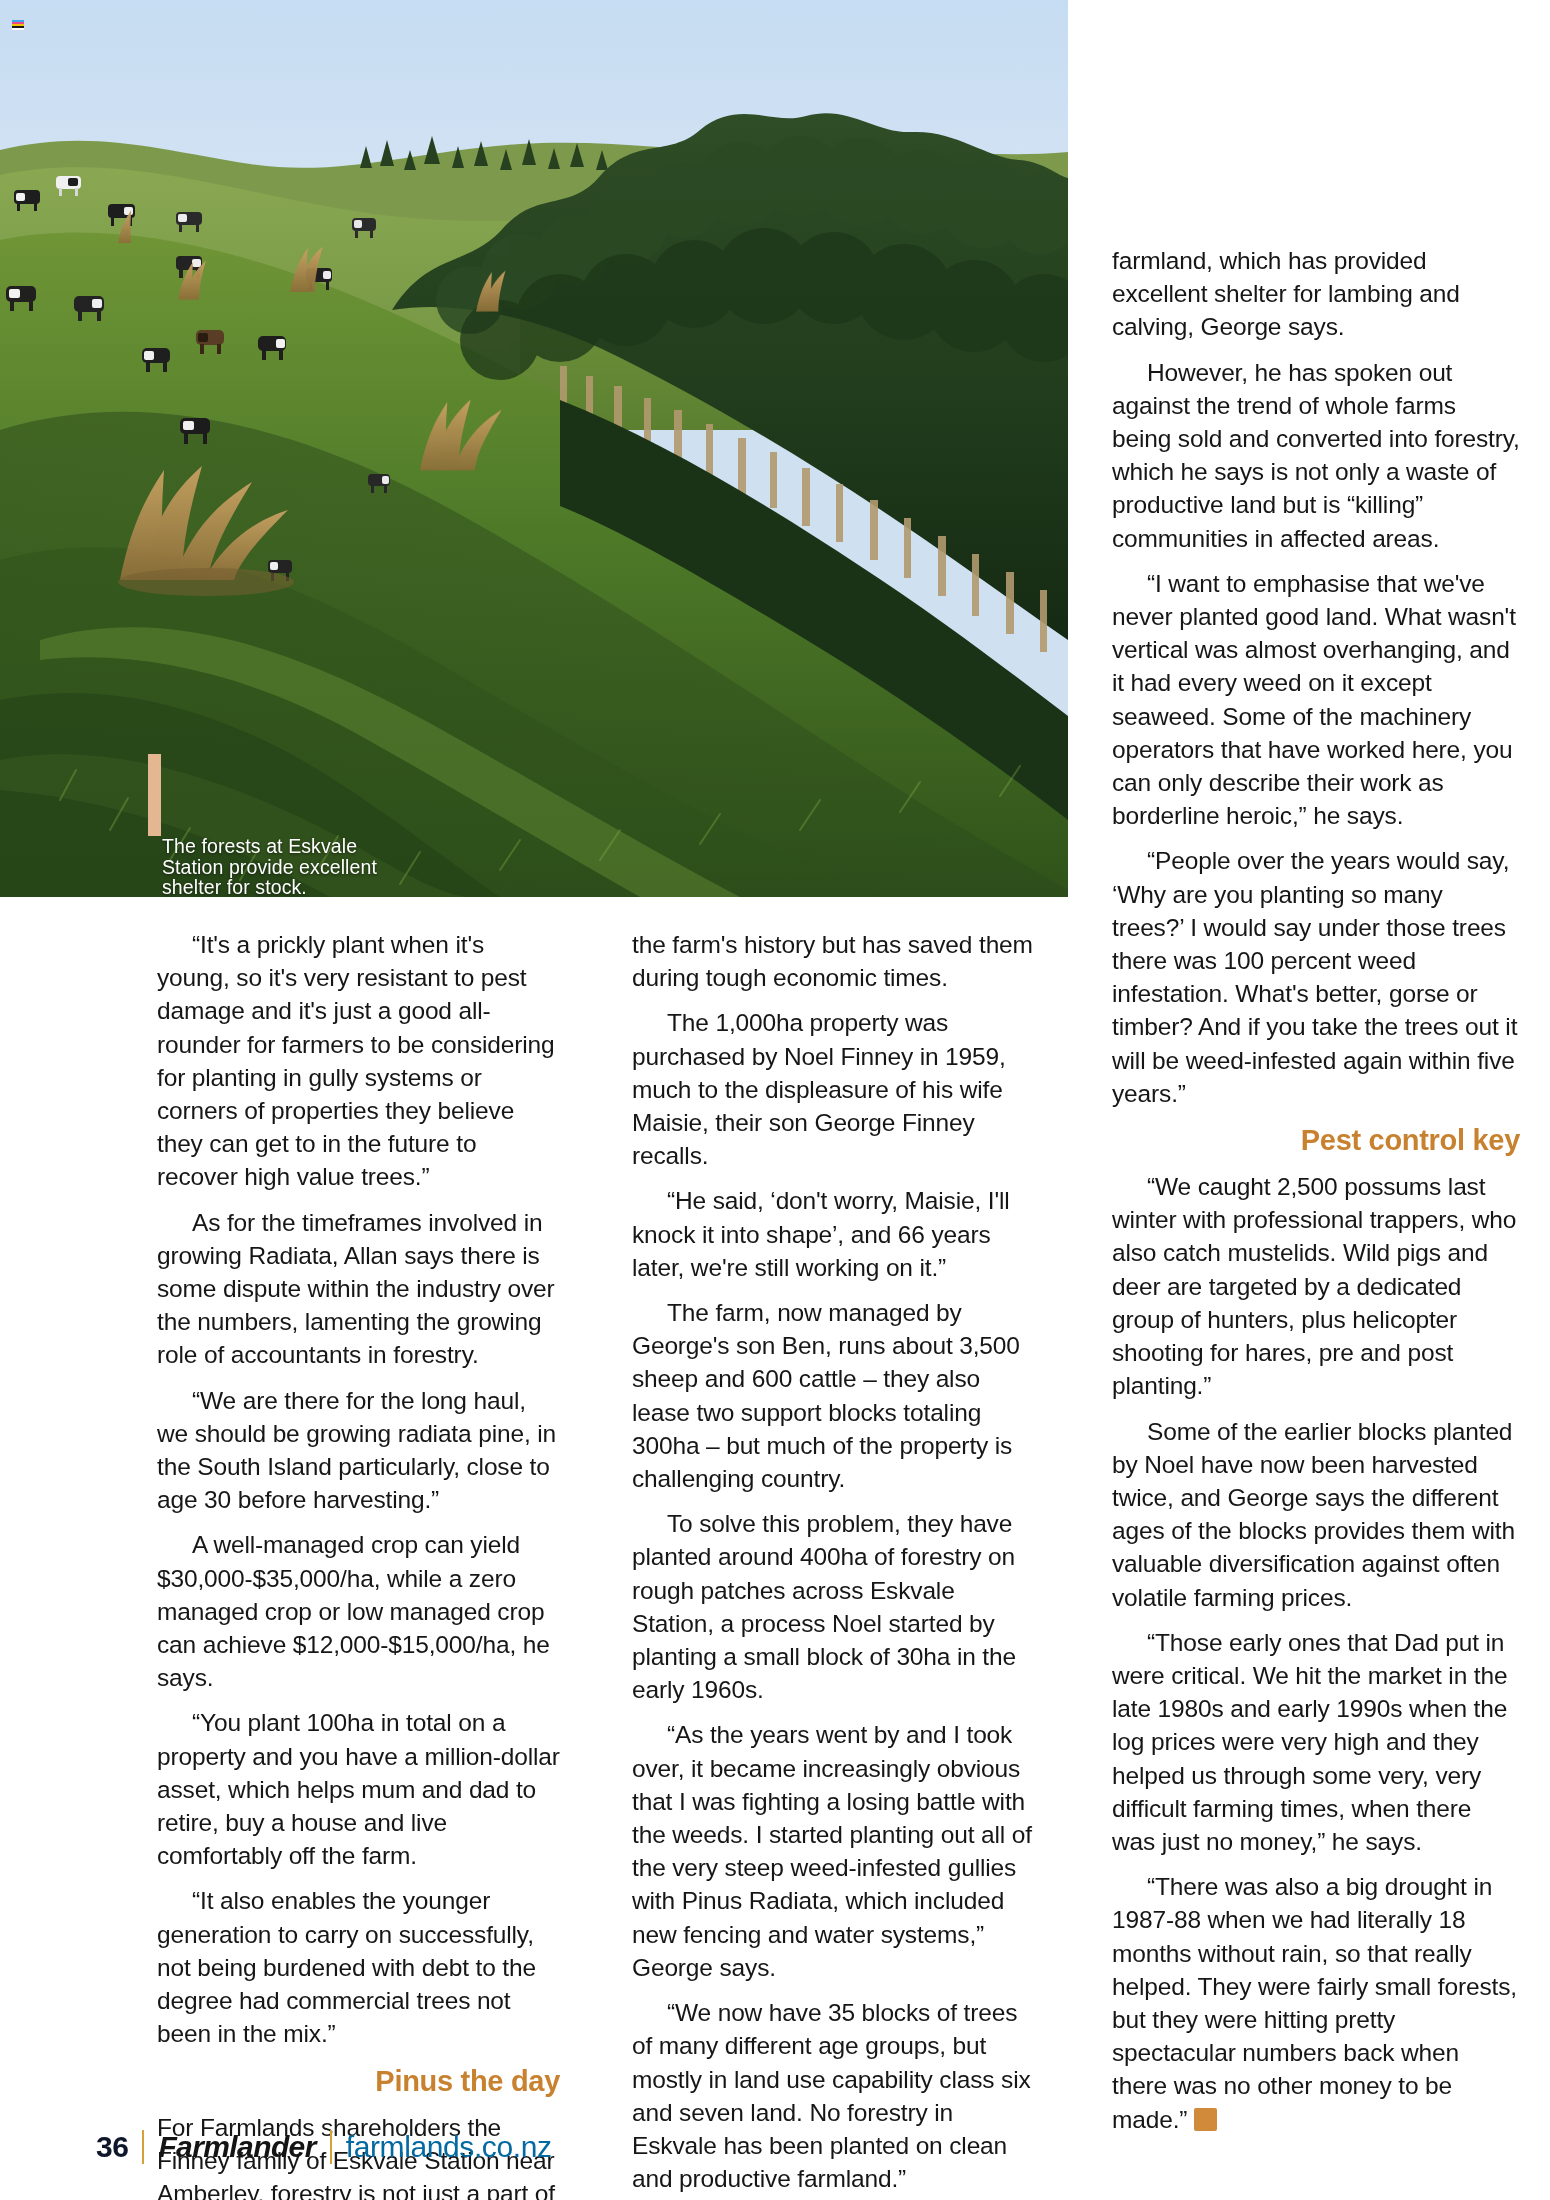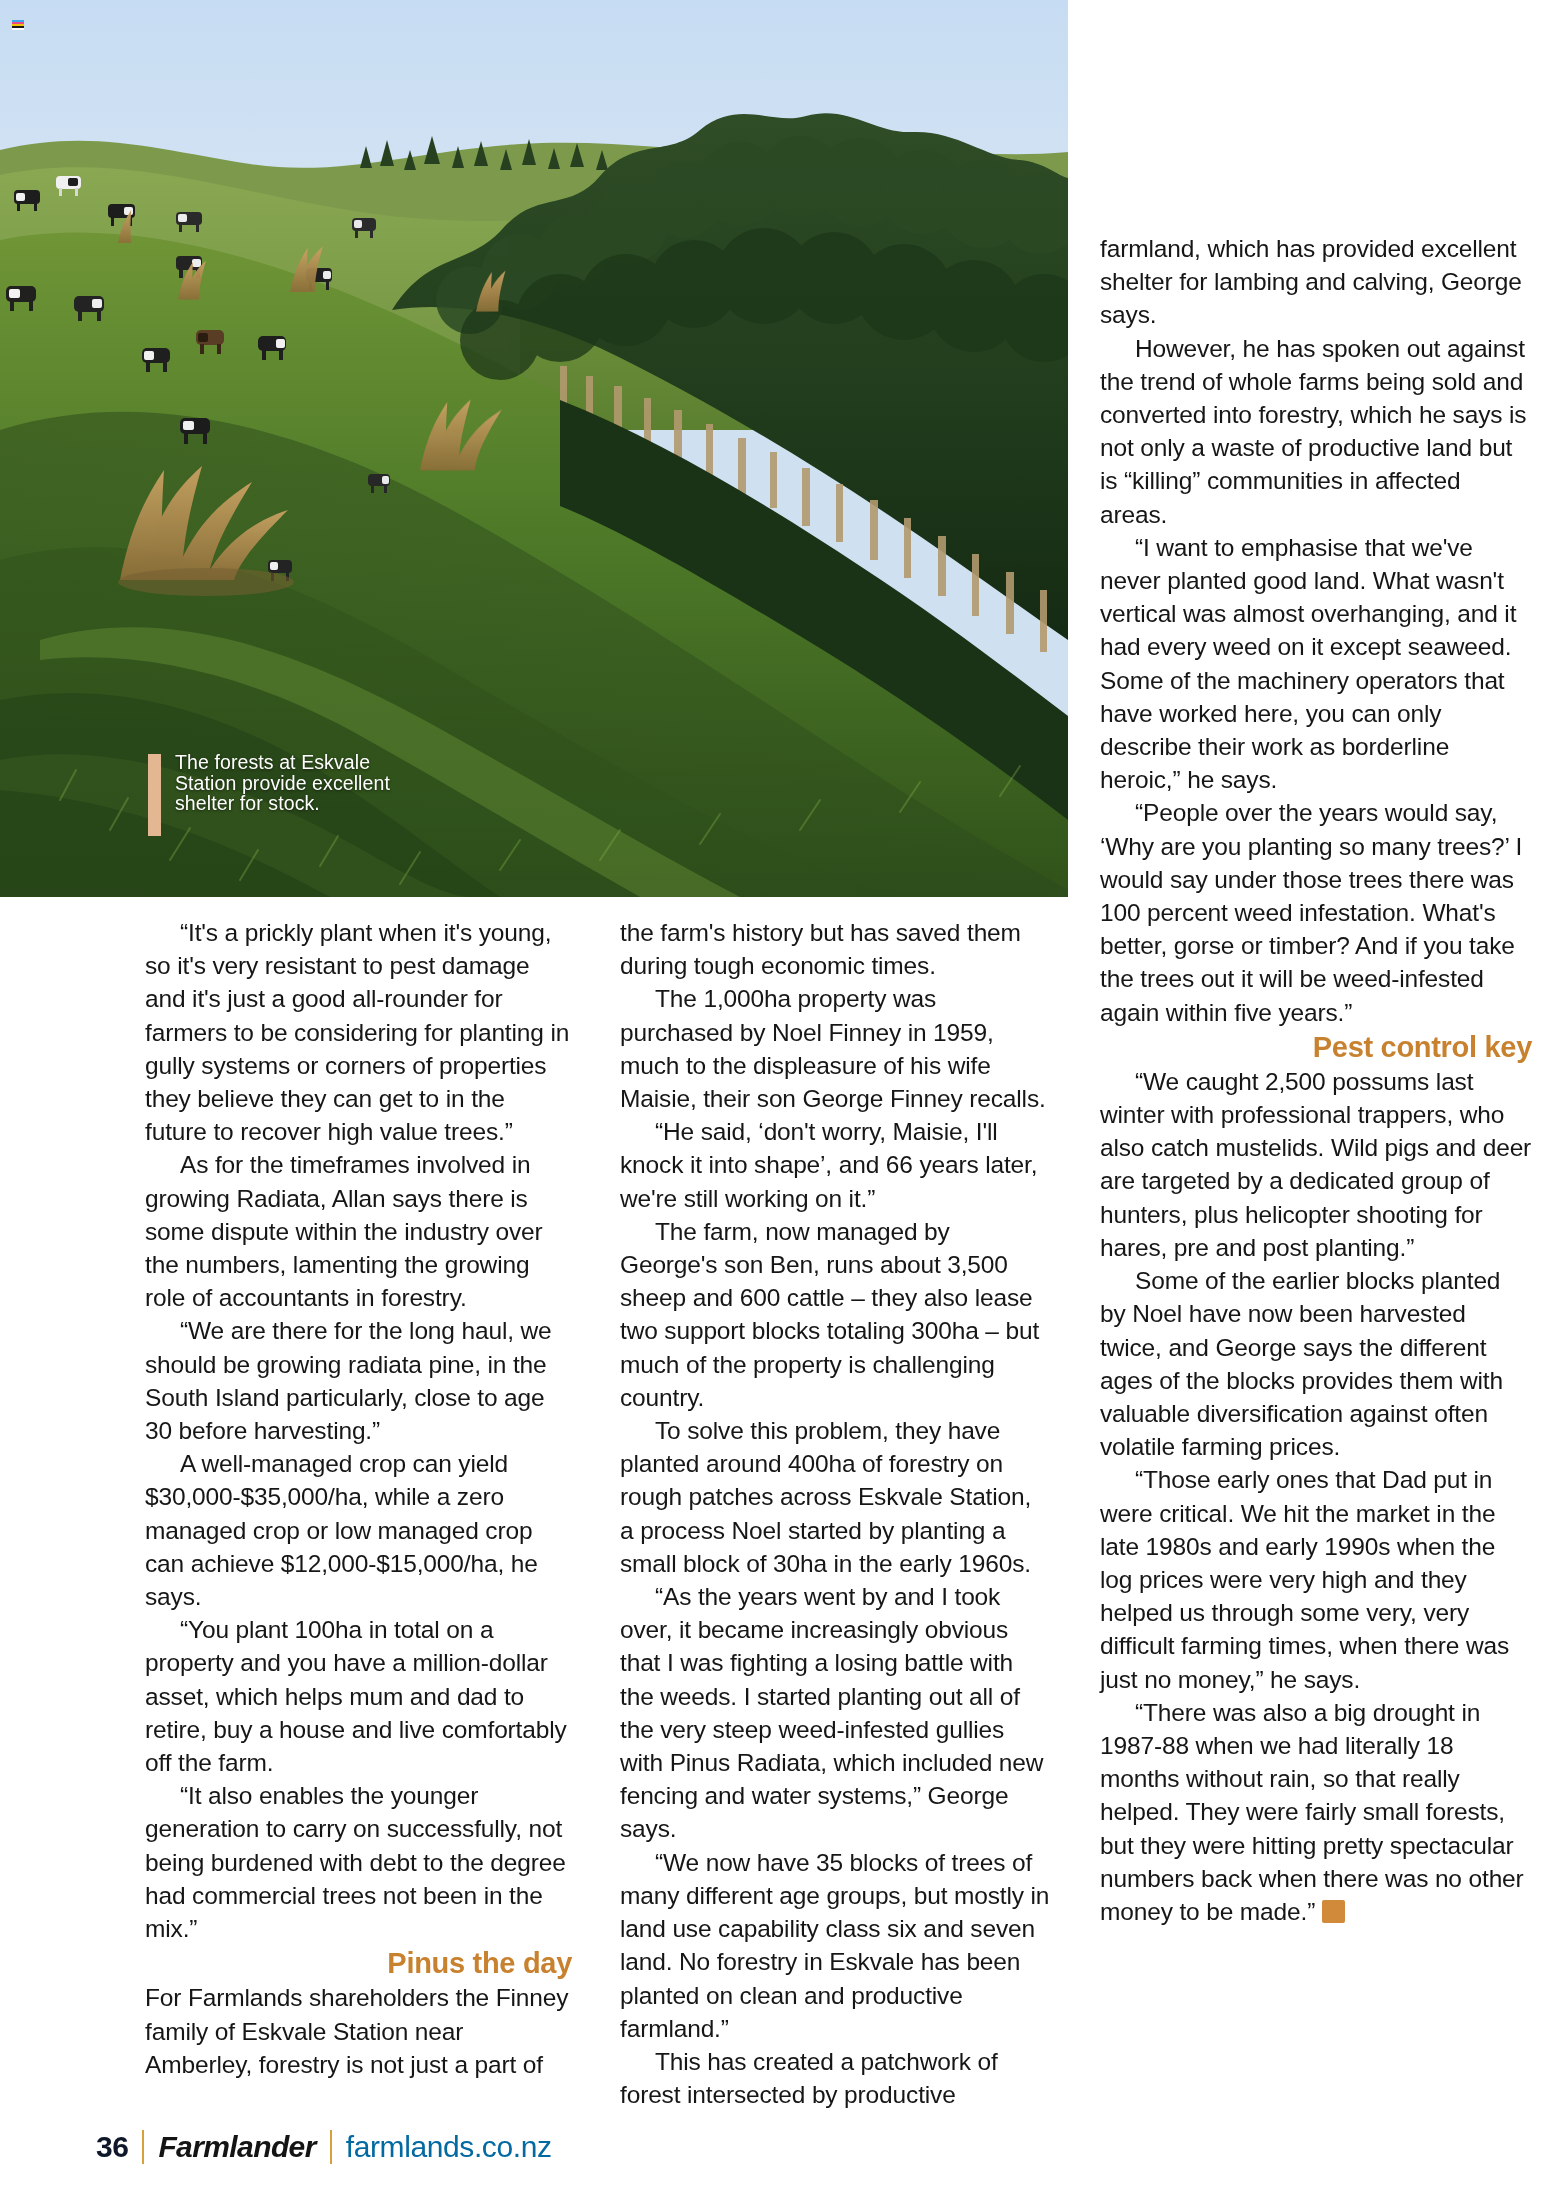--- a/index.html
+++ b/index.html
@@ -44,20 +44,21 @@
   .cm5 { background:#ffffff; }
 
   
   .caption-wrap {
     position: absolute;
     left: 148px;
     top: 752px;
     display: flex;
     align-items: flex-start;
     z-index: 6;
+    flex-direction: column;
   }
   .caption-bar {
     width: 13px;
     height: 82px;
     background: #e2b791;
     flex: 0 0 auto;
     margin-top: 2px;
   }
   .caption-text {
     margin-left: 14px;
@@ -72,21 +73,21 @@
 
   
   .col {
     position: absolute;
     font-size: 24.5px;
     line-height: 33.2px;
     color: #161616;
     letter-spacing: -0.15px;
   }
   .col p {
-    margin: 0;
+    margin: 12px;
     text-indent: 35px;
   }
   .col p.noindent { text-indent: 0; }
 
   .col-left   { left: 145px;  top: 916px;  width: 427px; }
   .col-mid    { left: 620px;  top: 916px;  width: 430px; }
   .col-right  { left: 1100px; top: 232px;  width: 432px; }
 
   .subhead {
     color: #c8822f;

